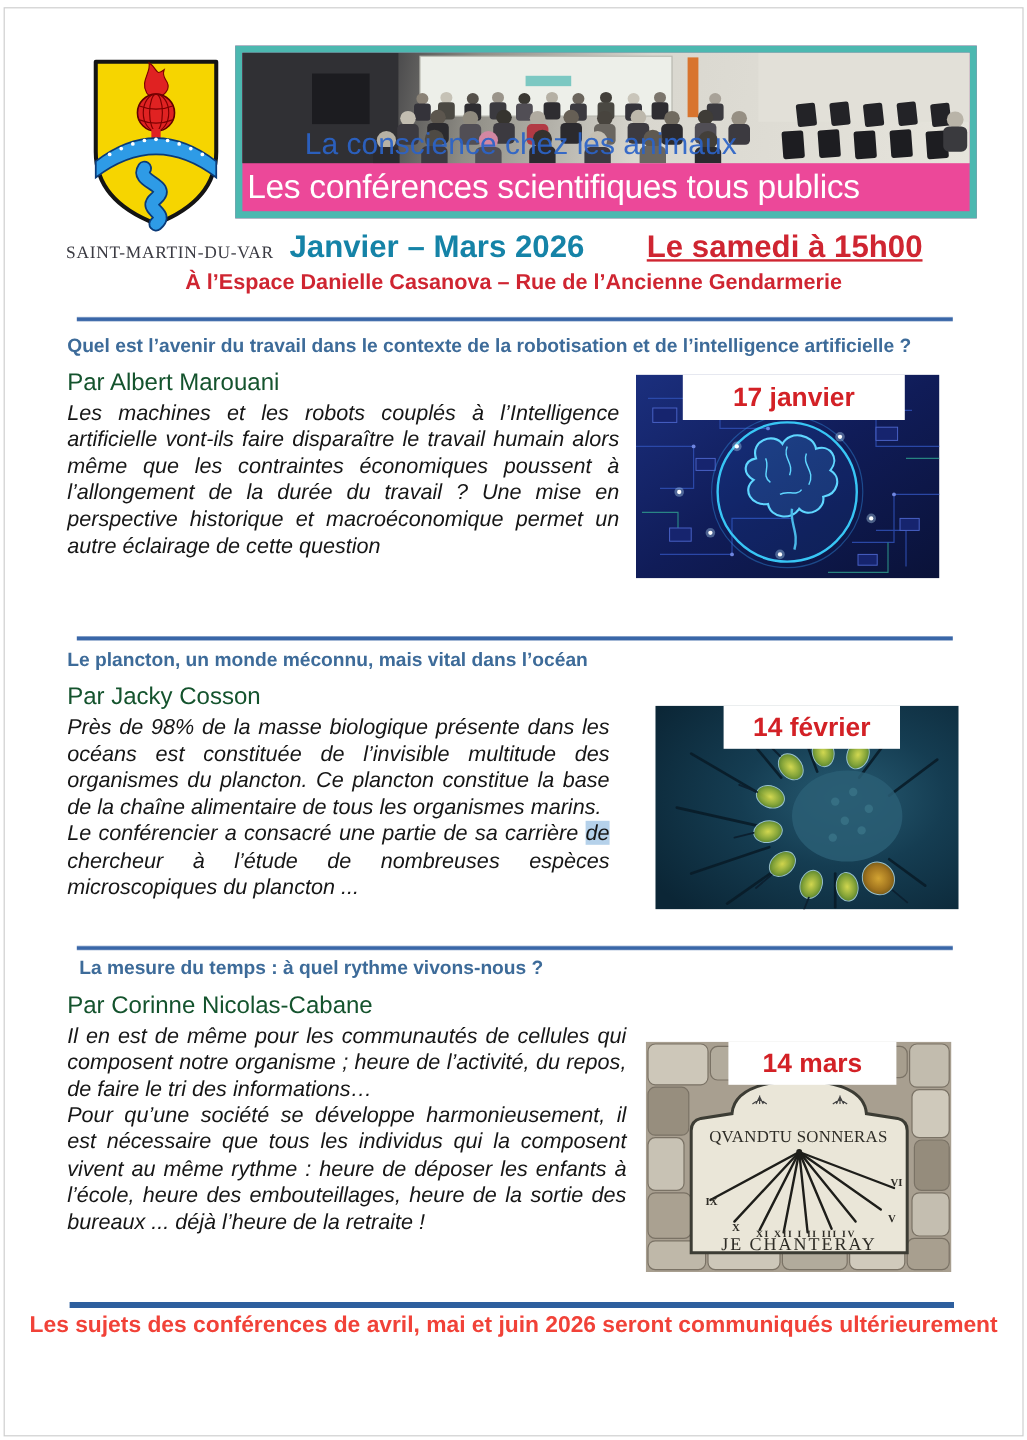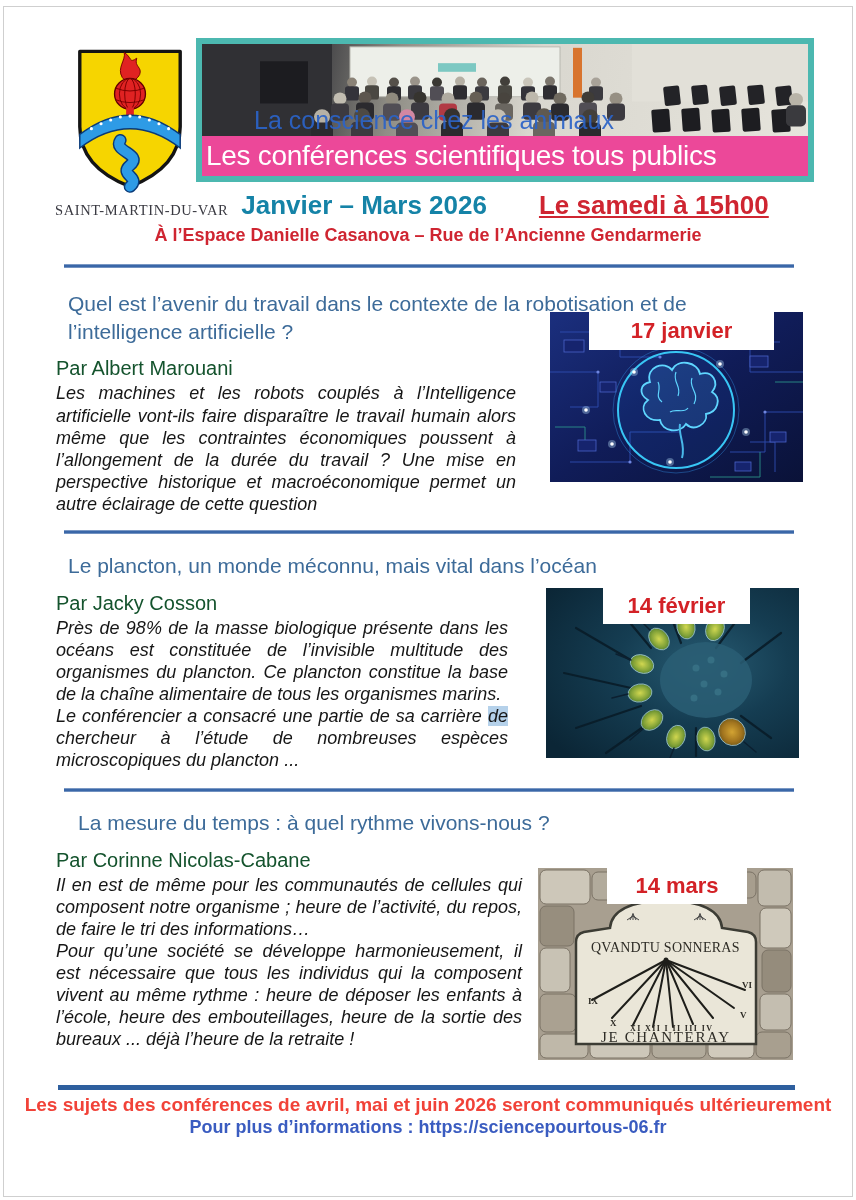--- a/index.html
+++ b/index.html
@@ -33,32 +33,32 @@
 
   
   .divider{position:absolute;left:64px;width:730px;height:4px;
            background:linear-gradient(to bottom,#a9bcd8 0%,#3a67a8 30%,#3a67a8 75%,#a9bcd8 100%);}
   #d1{top:264px}#d2{top:530px}#d3{top:788px}
   .divider-thick{position:absolute;left:58px;top:1085px;width:737px;height:5px;background:#2e5f9e;}
 
   
   .section{position:absolute;left:56px;width:742px;}
   #s1{top:278px}#s2{top:540px}#s3{top:797px}
-  .talk-title{font-size:21px;color:#3d6b99;line-height:1.32;font-weight:400;margin:12px;}
+  .talk-title{font-size:16px;color:#3d6b99;line-height:1.32;font-weight:700;margin:0;}
   #s1 .talk-title{max-width:720px;}
   #s3 .talk-title{padding-left:10px;}
   .speaker{font-size:20px;color:#14532d;margin:9px 0 2px 0;}
   .abstract{font-size:18px;font-style:italic;color:#161616;text-align:justify;
             line-height:22.1px;margin:0;}
   #s1 .textcol{width:460px;}
   #s2 .textcol{width:452px;}
   #s3 .textcol{width:466px;}
   .hl{background:#b5d1ea;}
   .talk-image{position:absolute;overflow:hidden;}
-  #s1 .talk-image{left:494px;top:34px;width:253px;height:170px;}
+  #s1 .talk-image{left:474px;top:34px;width:253px;height:170px;}
   #s2 .talk-image{left:490px;top:48px;width:253px;height:170px;}
   #s3 .talk-image{left:482px;top:71px;width:255px;height:192px;}
   .talk-image svg{display:block;width:100%;height:100%;}
   .date-label{position:absolute;top:0;background:#ffffff;display:flex;align-items:center;
               justify-content:center;font-weight:bold;color:#d32126;font-size:22px;}
   #s1 .date-label{left:39px;width:185px;height:38px;}
   #s2 .date-label{left:57px;width:147px;height:36px;}
   #s3 .date-label{left:69px;width:140px;height:36px;}
 
   
@@ -428,14 +428,13 @@
         <text x="204" y="120" class="sundial-text" font-size="9" font-weight="bold">VI</text>
         <text x="128" y="174" text-anchor="middle" class="sundial-text" font-size="15" letter-spacing="2" textLength="130">JE CHANTERAY</text>
       </svg>
       <div class="date-label">14 mars</div>
     </div>
   </div>
 
   <div class="divider-thick"></div>
 
   <p class="footer-red">Les sujets des conférences de avril, mai et juin 2026 seront communiqués ultérieurement</p>
-  <p class="footer-blue"><span>Pour plus d’informations :</span> <span class="url">https://sciencepourtous-06.fr</span></p>
 </div>
 
 </body></html>

